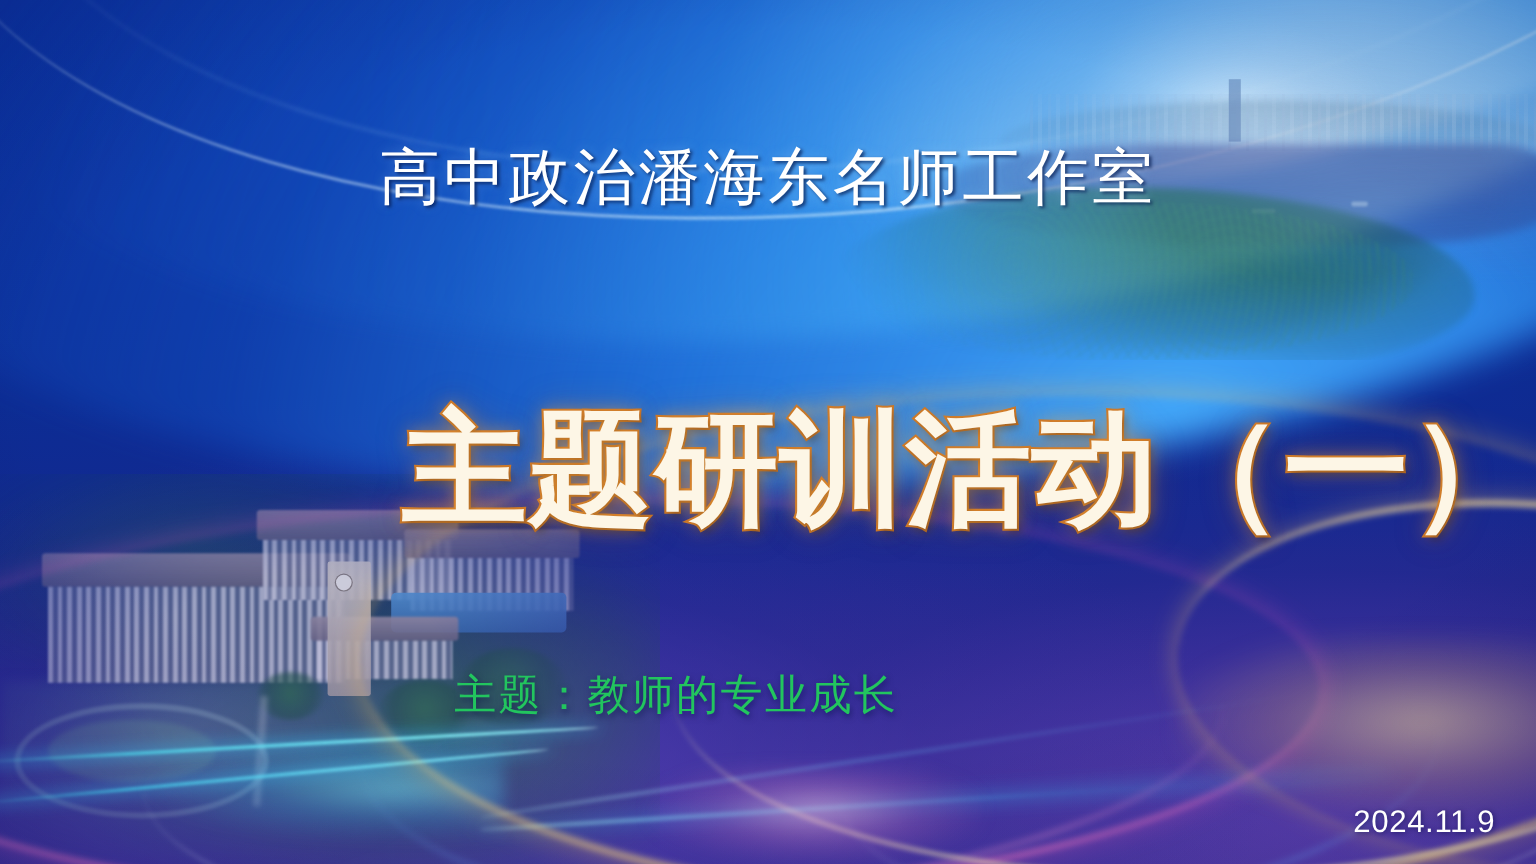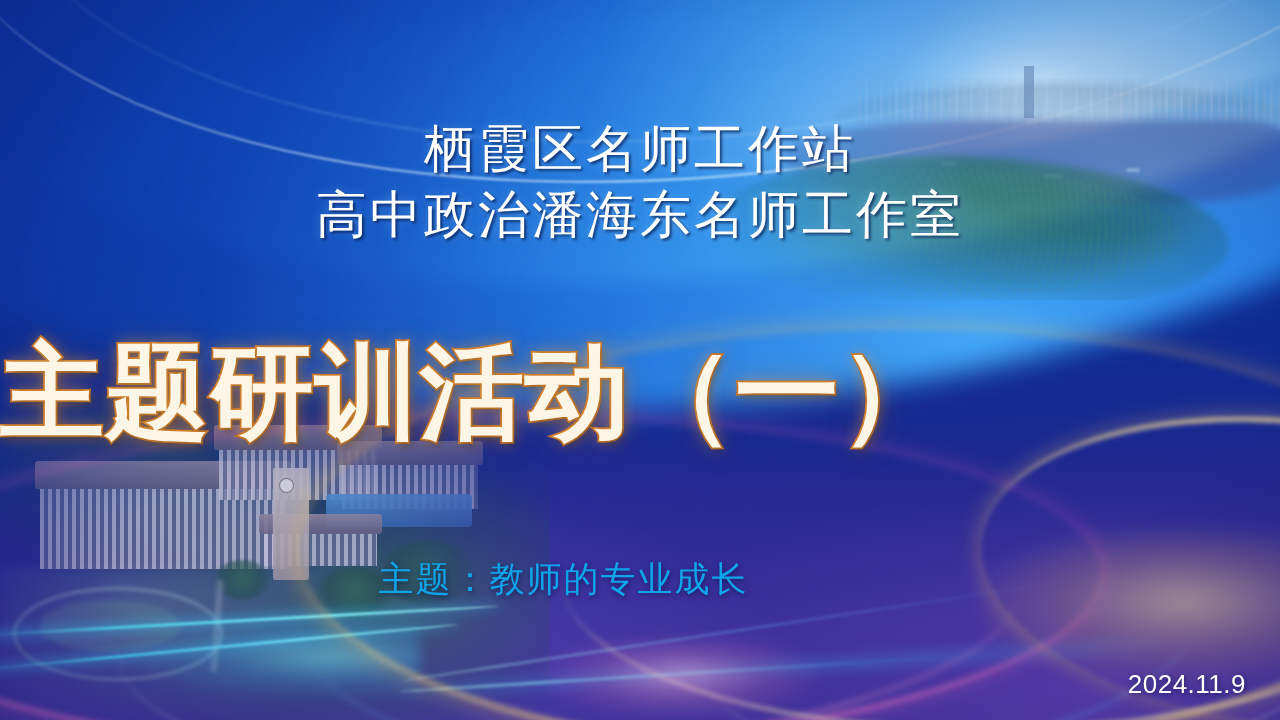--- a/index.html
+++ b/index.html
@@ -436,21 +436,21 @@
        2px 2px 3px rgba(0,20,70,0.72),
        0 0 10px rgba(150,205,255,0.35);
     white-space: nowrap;
   }
 
   .main-title {
     position: absolute;
     top: 336px;
     left: 0;
     width: 1280px;
-    text-align: left;
+    text-align: right;
     font-family: "Liberation Sans", sans-serif;
     font-weight: bold;
     font-size: 104px;
     line-height: 1.08;
     letter-spacing: 1px;
     color: #fdf6e6;
     white-space: nowrap;
     -webkit-text-stroke: 3.5px #c8762a;
     paint-order: stroke fill;
     text-shadow:
@@ -461,21 +461,21 @@
 
   .subject-line {
     position: absolute;
     top: 556px;
     left: 0;
     width: 1127px;
     text-align: center;
     font-family: "Liberation Sans", sans-serif;
     font-size: 35px;
     letter-spacing: 2px;
-    color: #0ea5e9;
+    color: #22c55e;
     text-shadow: 1px 2px 5px rgba(0,10,60,0.55);
     white-space: nowrap;
   }
 
   .date-stamp {
     position: absolute;
     right: 34px;
     bottom: 20px;
     font-family: "Liberation Sans", sans-serif;
     font-size: 26px;
@@ -570,21 +570,20 @@
     <div class="ribbon rib-white2"></div>
     <div class="rib-crossglow"></div>
     <div class="rib-goldglow"></div>
   </div>
 
   <div class="layer vignette"></div>
 
   <div class="stack">
 
     <div class="org-block">
-      <div class="org-line">栖霞区名师工作站</div>
       <div class="org-line">高中政治潘海东名师工作室</div>
     </div>
 
     <div class="main-title">主题研训活动（一）</div>
 
     <div class="subject-line">主题：教师的专业成长</div>
 
     <div class="date-stamp">2024.11.9</div>
 
   </div>

